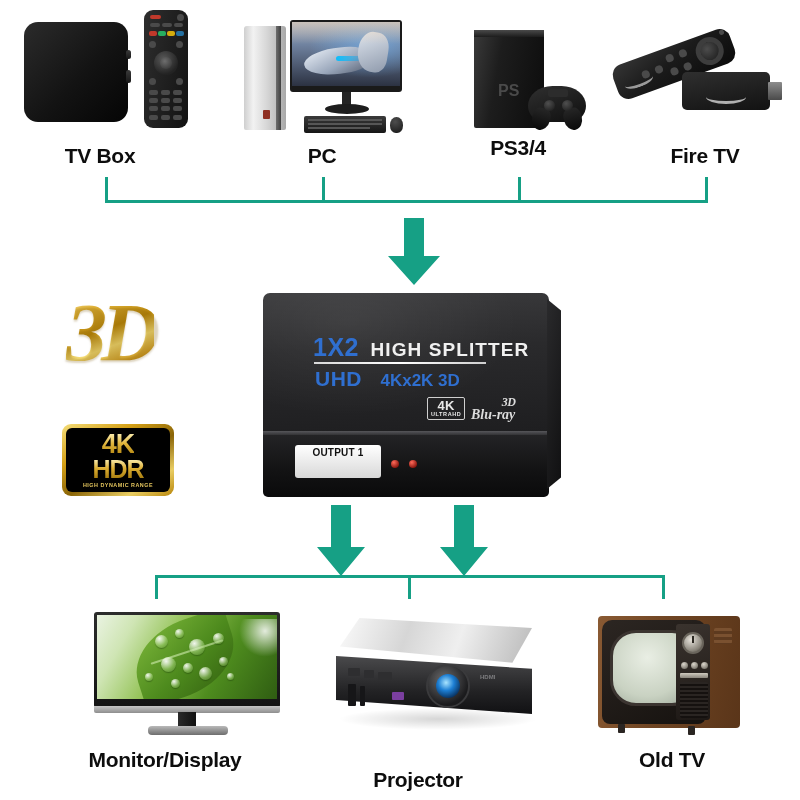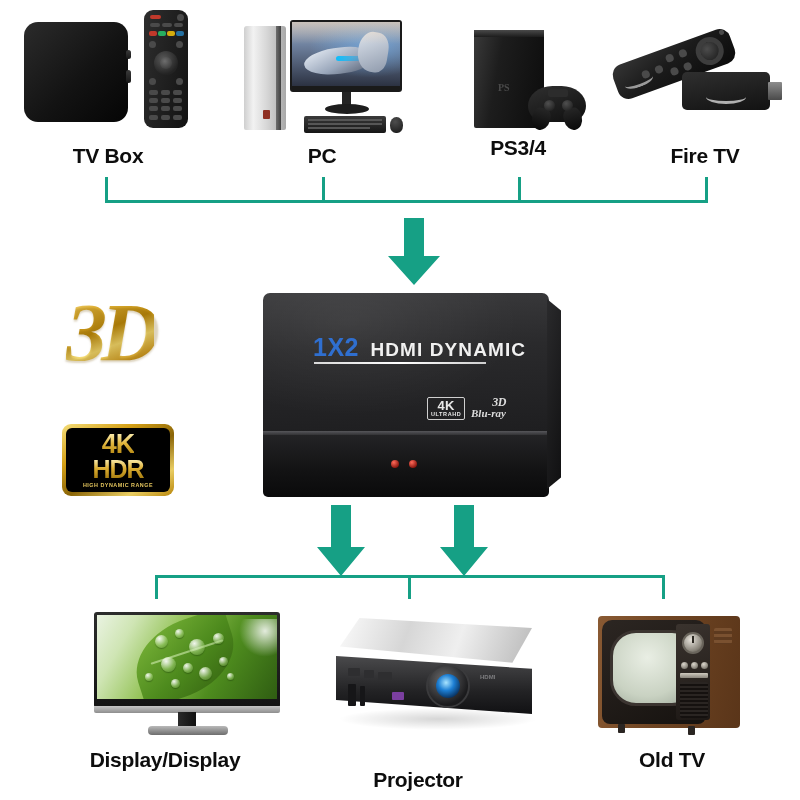--- a/index.html
+++ b/index.html
@@ -129,22 +129,22 @@
     position: absolute;
     background: linear-gradient(100deg,#3a3a3a 0%,#1d1d1d 35%,#0c0c0c 100%);
     border-radius: 2px;
   }
   .ps-top-bevel {
     position: absolute;
     background: linear-gradient(180deg,#4a4a4a,#1c1c1c);
   }
   .ps-logo {
     position: absolute;
-    color: #4a4a4a; font-size: 10px; font-weight: 700;
-    font-family: Liberation Serif, serif;
+    color: #4a4a4a; font-size: 16px; font-weight: 700;
+    font-family: Liberation Sans, sans-serif;
   }
   .ps-pad {
     position: absolute;
     background: linear-gradient(160deg,#303030,#0e0e0e);
     border-radius: 42% 42% 28% 28% / 55% 55% 45% 45%;
   }
   .ps-pad-grip {
     position: absolute;
     background: linear-gradient(180deg,#262626,#0a0a0a);
     border-radius: 40% 40% 55% 55%;
@@ -231,21 +231,21 @@
   .badge-3d {
     position: absolute;
     color: #dcdcdc;
     font-family: "Liberation Serif", serif;
     font-style: italic;
     font-weight: 700;
     white-space: nowrap;
     line-height: 1;
   }
   .badge-3d .b3d { font-size: 12px; display:block; text-align:right; letter-spacing:-.5px;}
-  .badge-3d .bray { font-size: 11px; display:block; }
+  .badge-3d .bray { font-size: 14px; display:block; }
 
   .hdmi-plate {
     position: absolute;
     background: linear-gradient(180deg,#ffffff,#d8d8d8);
     border-radius: 3px;
     padding: 2px;
     text-align: center;
   }
   .hdmi-lbl {
     display: block;
@@ -477,21 +477,21 @@
       <div class="rk" style="left:17px; top:88px; width:9px; height:5px;"></div>
       <div class="rk" style="left:29px; top:88px; width:9px; height:5px;"></div>
       <div class="rk" style="left:5px;  top:96px; width:9px; height:5px;"></div>
       <div class="rk" style="left:17px; top:96px; width:9px; height:5px;"></div>
       <div class="rk" style="left:29px; top:96px; width:9px; height:5px;"></div>
       <div class="rk" style="left:5px;  top:105px; width:9px; height:5px;"></div>
       <div class="rk" style="left:17px; top:105px; width:9px; height:5px;"></div>
       <div class="rk" style="left:29px; top:105px; width:9px; height:5px;"></div>
     </div>
   </div>
-  <div class="dev-label" style="left:108px; top:144px;">TV Box</div>
+  <div class="dev-label" style="left:100px; top:144px;">TV Box</div>
 
   <div class="abs" style="left:238px; top:12px; width:170px; height:120px;">
     <div class="pc-tower" style="left:6px; top:14px; width:42px; height:104px;"></div>
     <div class="pc-tower-stripe" style="left:38px; top:14px; width:5px; height:104px;"></div>
     <div class="abs" style="left:25px; top:98px; width:7px; height:9px; background:#8e2f22; border-radius:1px;"></div>
 
     <div class="pc-mon-frame" style="left:52px; top:8px; width:112px; height:72px;">
       <div class="pc-mon-screen" style="left:2px; top:2px; width:108px; height:64px;">
         <div class="bike-body" style="left:12px; top:26px; width:66px; height:26px;"></div>
         <div class="bike-glow" style="left:44px; top:34px; width:28px; height:5px;"></div>
@@ -571,33 +571,41 @@
     <div class="spl-top" style="left:0; top:0; width:286px; height:140px;"></div>
     <div class="spl-edge" style="left:0; top:138px; width:286px; height:5px;"></div>
     <div class="spl-front" style="left:0; top:142px; width:286px; height:62px;"></div>
 
     <div class="abs" style="left:284px; top:6px; width:14px; height:190px;
                 background:linear-gradient(100deg,#2a2a2c,#101011);
                 clip-path:polygon(0 0,100% 6%,100% 94%,0 100%); border-radius:0 6px 6px 0;"></div>
 
     <div class="spl-title-row" style="left:50px; top:40px;">
       <span class="t-blue" style="font-size:25px;">1X2</span>
-      <span class="t-white" style="font-size:19px; margin-left:7px;">HDMI DYNAMIC</span>
+      <span class="t-white" style="font-size:19px; margin-left:7px;">HIGH SPLITTER</span>
     </div>
     <div class="spl-rule" style="left:51px; top:69px; width:172px;"></div>
+    <div class="spl-title-row" style="left:52px; top:74px;">
+      <span class="t-blue" style="font-size:21px;">UHD</span>
+      <span class="t-blue" style="font-size:17px; margin-left:14px; letter-spacing:0;">4Kx2K 3D</span>
+    </div>
 
     <div class="badge-4k" style="left:164px; top:104px;">
       <span class="k4">4K</span>
       <span class="uhd">ULTRAHD</span>
     </div>
     <div class="badge-3d" style="left:208px; top:103px;">
       <span class="b3d">3D</span>
       <span class="bray">Blu-ray</span>
     </div>
 
+    <div class="hdmi-plate" style="left:32px; top:152px; width:86px;">
+      <span class="hdmi-lbl">OUTPUT 1</span>
+      <span class="hdmi-port"></span>
+    </div>
     <div class="led" style="left:128px; top:167px;"></div>
     <div class="led" style="left:146px; top:167px;"></div>
   </div>
 
   <div>
     <svg class="arrow" style="left:315px; top:505px;" width="52" height="72" viewBox="0 0 52 72">
       <polygon points="16,0 36,0 36,42 50,42 26,71 2,42 16,42" fill="#16a085"></polygon>
     </svg>
     <svg class="arrow" style="left:438px; top:505px;" width="52" height="72" viewBox="0 0 52 72">
       <polygon points="16,0 36,0 36,42 50,42 26,71 2,42 16,42" fill="#16a085"></polygon>
@@ -625,21 +633,21 @@
         <div class="drop" style="left:130px; top:58px; width:7px;  height:7px;"></div>
         <div class="drop" style="left:74px;  top:64px; width:9px;  height:9px;"></div>
         <div class="abs" style="left:140px; top:4px; width:40px; height:40px;
              background:radial-gradient(ellipse at 70% 30%, rgba(255,255,255,.85), transparent 65%);"></div>
       </div>
     </div>
     <div class="mon-chin" style="left:4px; top:94px; width:186px; height:7px;"></div>
     <div class="mon-neck" style="left:88px; top:100px; width:18px; height:16px;"></div>
     <div class="mon-base" style="left:58px; top:114px; width:80px; height:9px;"></div>
   </div>
-  <div class="dev-label" style="left:165px; top:748px;">Display/Display</div>
+  <div class="dev-label" style="left:165px; top:748px;">Monitor/Display</div>
 
   <div class="abs" style="left:330px; top:612px; width:220px; height:126px;">
     <div class="prj-shadow" style="left:8px; top:96px; width:200px; height:22px;"></div>
     <div class="prj-top" style="left:6px; top:6px; width:196px; height:62px;"></div>
     <div class="prj-front" style="left:6px; top:44px; width:196px; height:58px;"></div>
     <div class="prj-lens-ring" style="left:96px; top:52px; width:44px; height:44px;"></div>
     <div class="prj-lens" style="left:106px; top:62px; width:24px; height:24px;"></div>
     <div class="prj-port" style="left:18px; top:56px; width:12px; height:8px;"></div>
     <div class="prj-port" style="left:34px; top:58px; width:10px; height:8px;"></div>
     <div class="prj-port" style="left:48px; top:60px; width:14px; height:8px;"></div>

